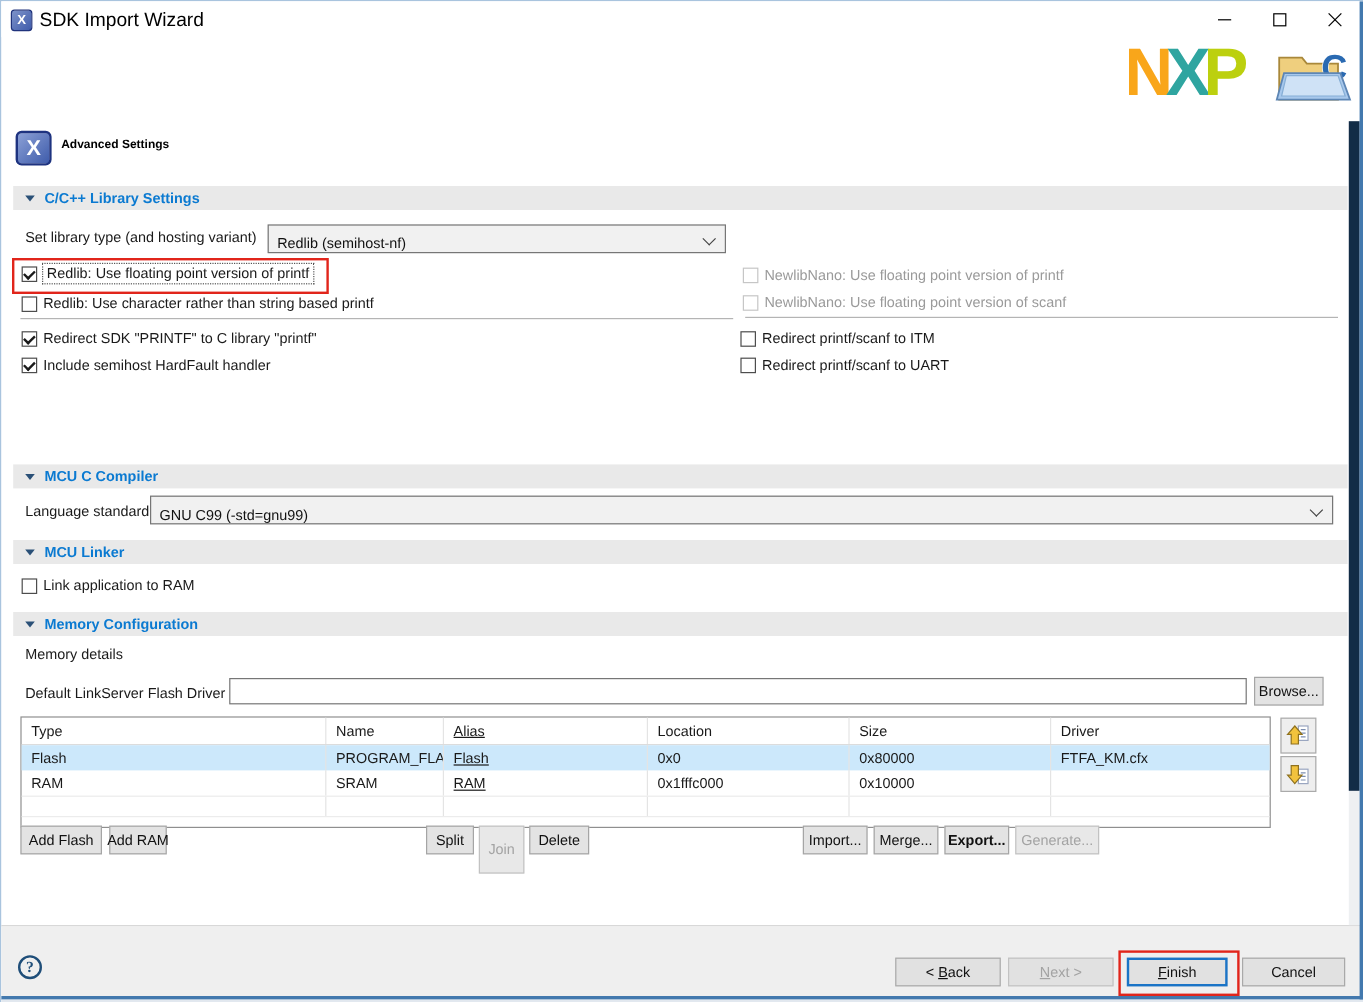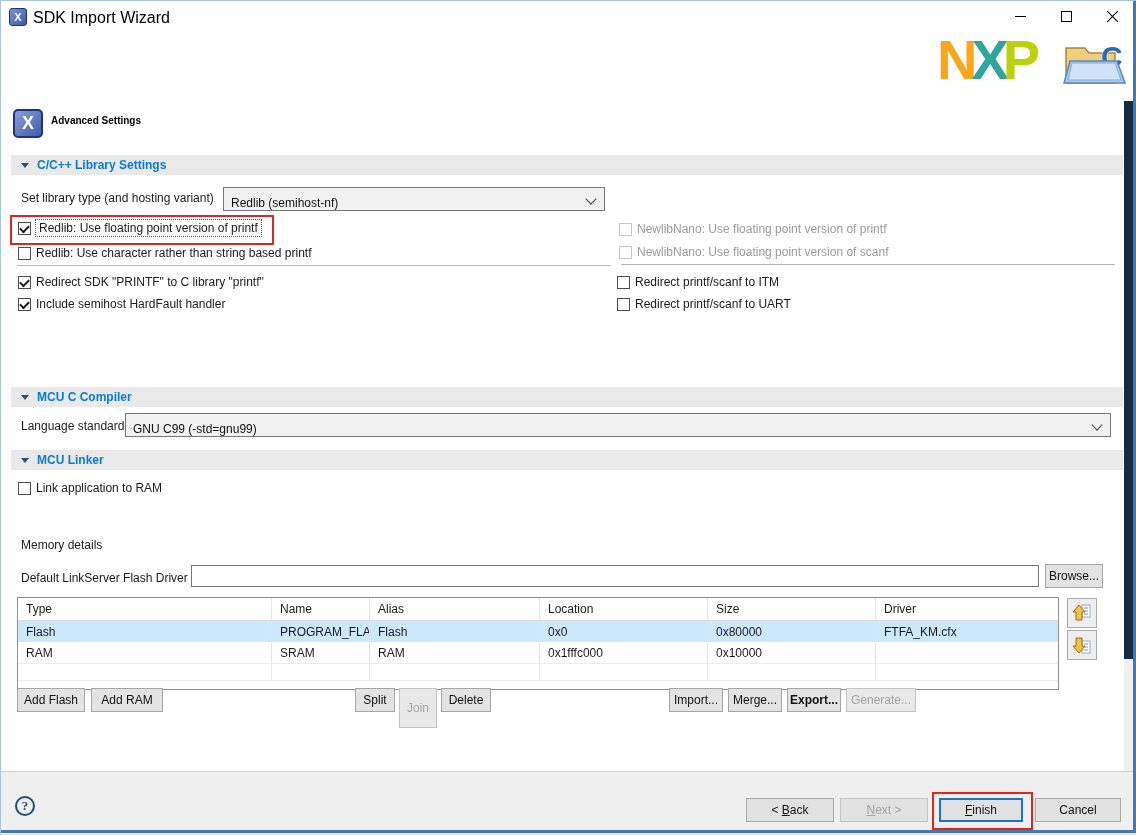--- a/index.html
+++ b/index.html
@@ -66,21 +66,21 @@
     font-family:inherit; display:flex; align-items:center; justify-content:center; box-sizing:border-box; white-space:nowrap; }
   .btn.disabled { color:#a3a3a3; border-color:#c2c2c2; background:#e8e8e8; }
 
   
   .memtable { position:absolute; left:16px; top:596px; width:1042px; border:1px solid #8f8f8f;
     background:#fff; font-size:12px; box-sizing:border-box; }
   .trow { display:flex; height:21px; }
   .trow.head { height:22px; }
   .tcell { padding-left:8px; border-right:1px solid #e4e4e4; height:100%; display:flex; align-items:center;
     overflow:hidden; white-space:nowrap; box-sizing:border-box; }
-  .c0{width:254px;} .c1{width:98px;} .c2{width:170px;} .c3{width:168px;} .c4{width:168px;} .c5{width:182px; border-right:none;}
+  .c0{width:254px;} .c1{width:98px;} .c2{width:170px;text-decoration:underline;} .c3{width:168px;} .c4{width:168px;} .c5{width:182px; border-right:none;}
   .trow.head { border-bottom:1px solid #dcdcdc; }
   .trow.sel { background:#cce8fb; }
   .trow.emptyrow { height:16px; border-top:1px solid #ececec; }
   .tfiller { height:8px; border-top:1px solid #ececec; }
 
   .movebtn { position:absolute; left:1066px; width:30px; height:30px; background:#eeeeee; border:1px solid #aaaaaa;
     display:flex; align-items:center; justify-content:center; box-sizing:border-box; }
 
   
   .redrect { position:absolute; border:2px solid #e1251b; pointer-events:none; z-index:9; }
@@ -202,20 +202,24 @@
 
   <div class="sectionbar" style="top:449px;">
     <span class="tri"></span>
     <span class="stitle">MCU Linker</span>
   </div>
   <div class="cbrow" style="left:17px; top:479px;">
     <span class="cb"></span>
     <span>Link application to RAM</span>
   </div>
 
+  <div class="sectionbar" style="top:509px;">
+    <span class="tri"></span>
+    <span class="stitle">Memory Configuration</span>
+  </div>
   <div class="lbl" style="left:20px; top:537px;">Memory details</div>
 
   <div class="lbl" style="left:20px; top:570px;">Default LinkServer Flash Driver</div>
   <input class="textinput" style="left: 190px; top: 564px; width: 848px; height: 22px;" value="">
   <button class="btn" style="left:1044px; top:563px; width:58px; height:24px;">Browse...</button>
 
   <div class="memtable">
     <div class="trow head">
       <div class="tcell c0">Type</div>
       <div class="tcell c1">Name</div>
@@ -264,21 +268,21 @@
     <svg width="22" height="22" viewBox="0 0 22 22">
       <rect x="11" y="7" width="8" height="12" fill="#ffffff" stroke="#9aa6c0" stroke-width="1"></rect>
       <line x1="13" y1="10" x2="17" y2="10" stroke="#7b8db0" stroke-width="1"></line>
       <line x1="13" y1="13" x2="17" y2="13" stroke="#7b8db0" stroke-width="1"></line>
       <line x1="13" y1="16" x2="17" y2="16" stroke="#7b8db0" stroke-width="1"></line>
       <path d="M8 19 L2 12 H5 V4 H11 V12 H14 Z" fill="#f2c33d" stroke="#8f711e" stroke-width="1"></path>
     </svg>
   </div>
 
   <button class="btn" style="left:16px;  top:687px; width:68px; height:24px;">Add Flash</button>
-  <button class="btn" style="left:90px;  top:687px; width:72px; height:24px;">Add RAM</button>
+  <button class="btn" style="left:90px;  top:687px; width:48px; height:24px;">Add RAM</button>
   <button class="btn" style="left:354px; top:687px; width:40px; height:24px;">Split</button>
   <button class="btn disabled" style="left:398px; top:687px; width:38px; height:40px;">Join</button>
   <button class="btn" style="left:440px; top:687px; width:50px; height:24px;">Delete</button>
   <button class="btn" style="left:668px; top:687px; width:54px; height:24px;">Import...</button>
   <button class="btn" style="left:727px; top:687px; width:54px; height:24px;">Merge...</button>
   <button class="btn" style="left:786px; top:687px; width:54px; height:24px;font-weight:bold;">Export...</button>
   <button class="btn disabled" style="left:845px; top:687px; width:70px; height:24px;">Generate...</button>
 
   <div class="footer-sep"></div>
   <div class="footer"></div>

